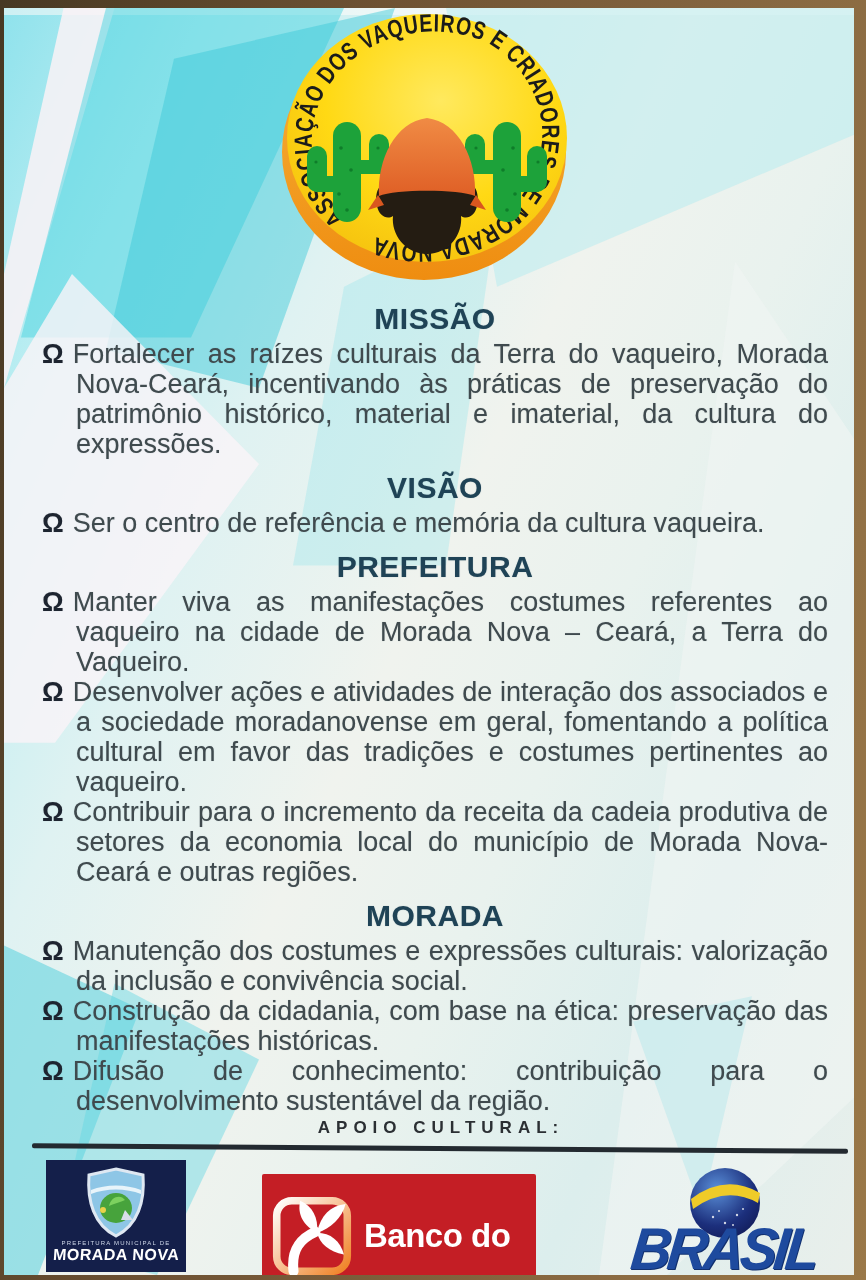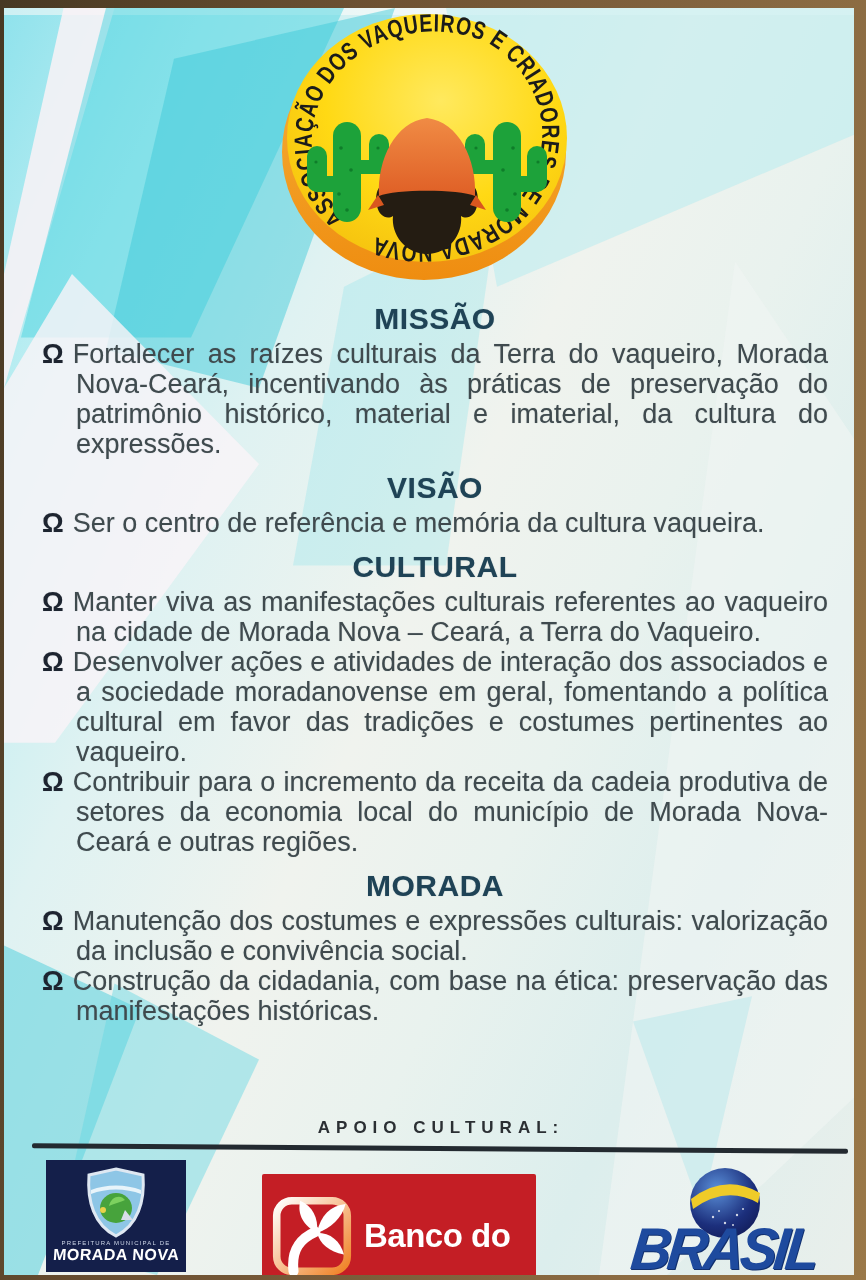--- a/index.html
+++ b/index.html
@@ -151,29 +151,30 @@
   <div class="content">
     <section>
       <h2>MISSÃO</h2>
       <p><span class="bul">Ω</span><span>Fortalecer as raízes culturais da Terra do vaqueiro, Morada Nova-Ceará, incentivando às práticas de preservação do patrimônio histórico, material e imaterial, da cultura do expressões.</span></p>
     </section>
     <section>
       <h2>VISÃO</h2>
       <p><span class="bul">Ω</span><span>Ser o centro de referência e memória da cultura vaqueira.</span></p>
     </section>
     <section>
-      <h2>CULTURAL</h2>
-      <p><span class="bul">Ω</span><span>Manter viva as manifestações culturais referentes ao vaqueiro na cidade de Morada Nova – Ceará, a Terra do Vaqueiro.</span></p>
+      <h2>PREFEITURA</h2>
+      <p><span class="bul">Ω</span><span>Manter viva as manifestações costumes referentes ao vaqueiro na cidade de Morada Nova – Ceará, a Terra do Vaqueiro.</span></p>
       <p><span class="bul">Ω</span><span>Desenvolver ações e atividades de interação dos associados e a sociedade moradanovense em geral, fomentando a política cultural em favor das tradições e costumes pertinentes ao vaqueiro.</span></p>
       <p><span class="bul">Ω</span><span>Contribuir para o incremento da receita da cadeia produtiva de setores da economia local do município de Morada Nova-Ceará e outras regiões.</span></p>
     </section>
     <section>
       <h2>MORADA</h2>
       <p><span class="bul">Ω</span><span>Manutenção dos costumes e expressões culturais: valorização da inclusão e convivência social.</span></p>
       <p><span class="bul">Ω</span><span>Construção da cidadania, com base na ética: preservação das manifestações históricas.</span></p>
+      <p><span class="bul">Ω</span><span>Difusão de conhecimento: contribuição para o desenvolvimento sustentável da região.</span></p>
     </section>
   </div>
 
   <div class="apoio-heading">APOIO CULTURAL:</div>
   <div class="apoio-line"></div>
 
   <div class="sponsor mn">
     <svg width="70" height="72" viewBox="0 0 70 72">
       <path d="M35,3 L62,9 C64,35 57,59 35,70 C13,59 6,35 8,9 Z" fill="#8ec6e6" stroke="#dfe8f2" stroke-width="3"></path>
       <path d="M10,24 C25,18 45,18 60,24 L60,28 C45,22 25,22 10,28 Z" fill="#ffffff" opacity=".8"></path>

